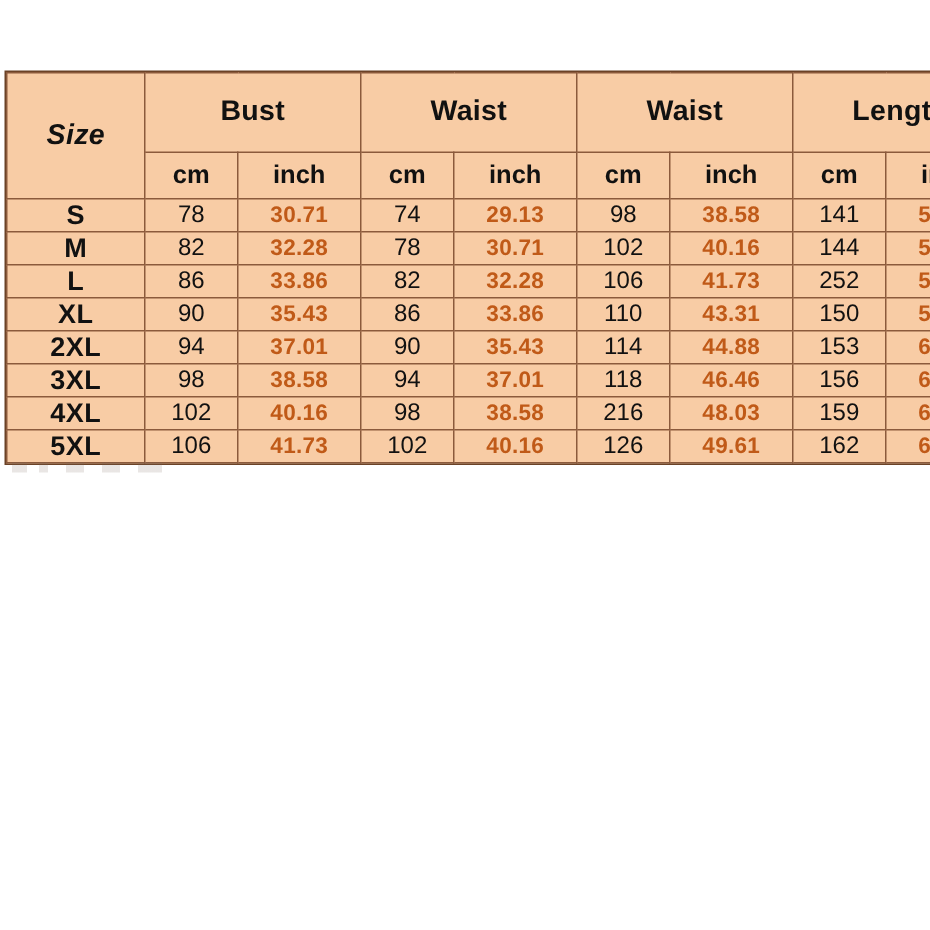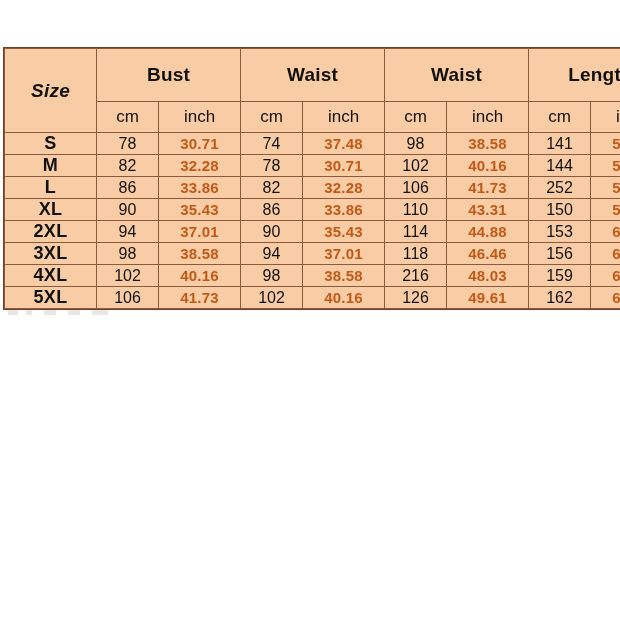--- a/index.html
+++ b/index.html
@@ -66,21 +66,21 @@
     font-weight: bold;
     color: #111111;
     letter-spacing: 0.2px;
     font-style: italic;
   }
 
   
   .hdr-unit {
     height: 30px;
     font-size: 17px;
-    font-weight: normal;
+    font-weight: bold;
     color: #111111;
   }
 
   
   tbody tr { height: 21px; }
 
   td.cell-size {
     font-size: 18px;
     font-weight: bold;
     color: #111111;
@@ -156,21 +156,21 @@
         <th class="hdr-unit">inch</th>
       </tr>
     </thead>
     <tbody id="chart-body">
 
     <tr>
           <td class="cell-size">S</td>
           <td class="cell-cm">78</td>
           <td class="cell-inch">30.71</td>
           <td class="cell-cm">74</td>
-          <td class="cell-inch">37.48</td>
+          <td class="cell-inch">29.13</td>
           <td class="cell-cm">98</td>
           <td class="cell-inch">38.58</td>
           <td class="cell-cm">141</td>
           <td class="cell-inch">55.51</td>
         </tr>
         <tr>
           <td class="cell-size">M</td>
           <td class="cell-cm">82</td>
           <td class="cell-inch">32.28</td>
           <td class="cell-cm">78</td>

